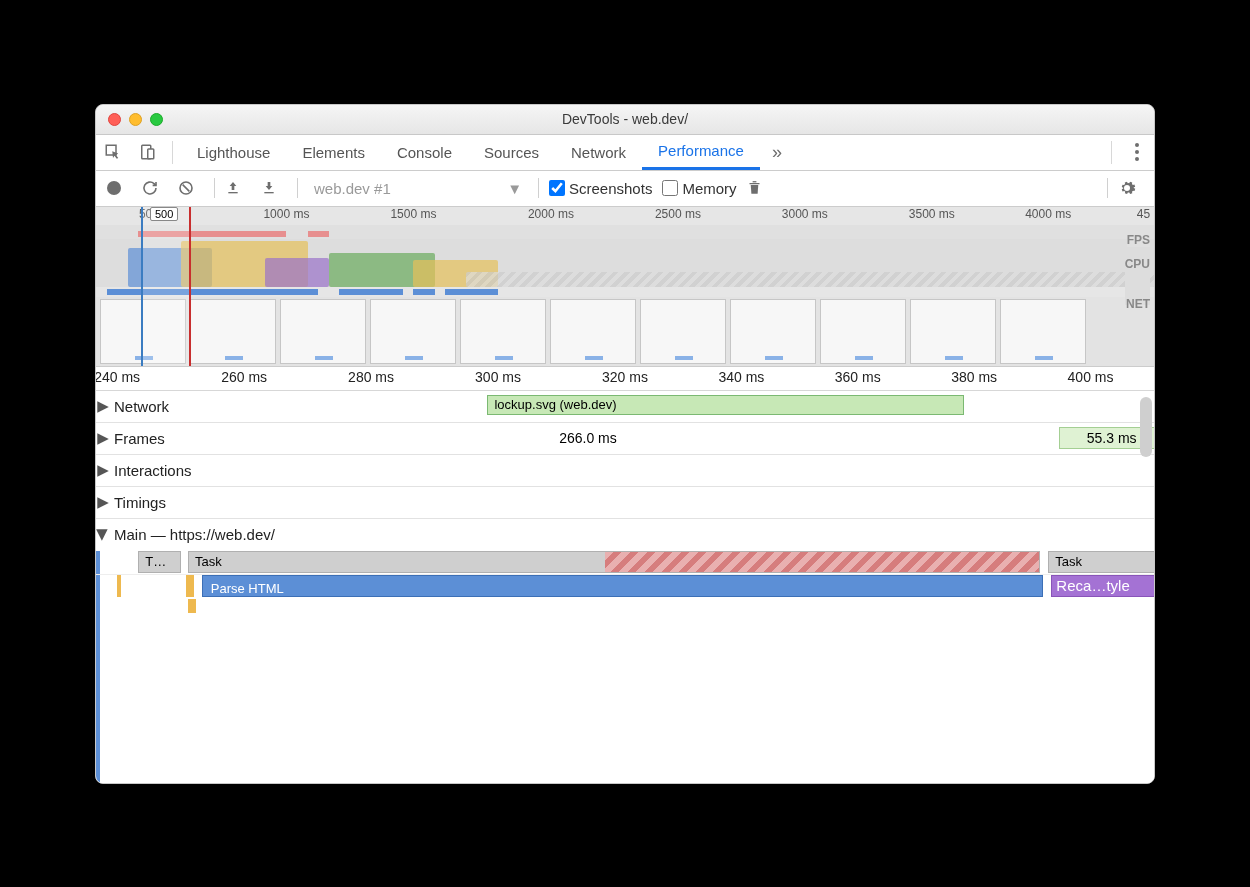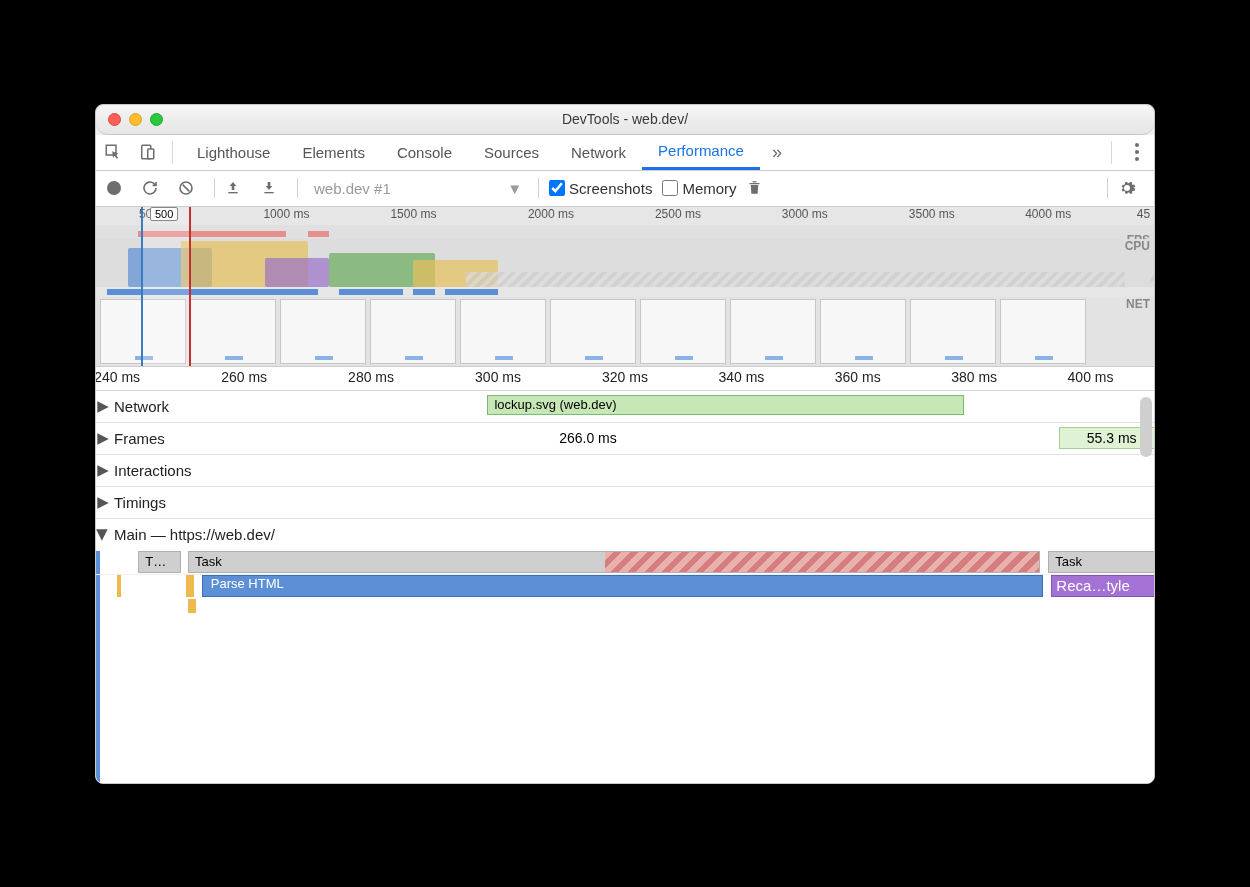--- a/index.html
+++ b/index.html
@@ -8,21 +8,21 @@
 .window {
   width: 1060px; height: 680px;
   background: #f0f0f0;
   border-radius: 8px;
   box-shadow: 0 20px 60px rgba(0,0,0,.5);
   display: flex; flex-direction: column; overflow: hidden;
   border: 1px solid #c8c8c8;
 }
 
 
-.titlebar { height: 30px; background: linear-gradient(#f5f5f5,#e6e6e6); border-bottom: 1px solid #c8c8c8; display: flex; align-items: center; position: relative; border-radius: 12px; }
+.titlebar { height: 30px; background: linear-gradient(#f5f5f5,#e6e6e6); border-bottom: 1px solid #c8c8c8; display: flex; align-items: center; position: relative; }
 .trafficlights { display: flex; gap: 8px; margin-left: 12px; }
 .tl { width: 13px; height: 13px; border-radius: 50%; }
 .tl.red { background: #ff5f57; border: .5px solid #e0443e; }
 .tl.yellow { background: #ffbd2e; border: .5px solid #dea123; }
 .tl.green { background: #28c940; border: .5px solid #1aab29; }
 .titlebar .title { position: absolute; left: 0; right: 0; text-align: center; font-size: 14px; color: #3a3a3a; pointer-events: none; }
 
 
 .tabs { height: 36px; background: #fff; border-bottom: 1px solid #ccc; display: flex; align-items: stretch; }
 .tabs .icon-btn { width: 34px; display: flex; align-items: center; justify-content: center; color: #6e6e6e; }
@@ -45,42 +45,42 @@
 .overview { height: 160px; background: #e6e6e6; position: relative; border-bottom: 1px solid #ccc; display:flex; flex-direction:column;}
 .overview .ticklabels { height: 18px; position: relative; font-size: 12px; color: #555;}
 .overview .ticklabels span { position:absolute; top:0; transform:translateX(-50%);}
 .overview .fps { height:14px; background: #e0e0e0; position:relative;}
 .overview .cpu { height:48px; background:#ddd; position:relative; overflow:hidden;}
 .overview .net { height:10px; position:relative;}
 .overview .filmstrip { flex:1; display:flex; gap:4px; padding:2px 4px; overflow:hidden; background:#e3e3e3;}
 .overview .filmstrip .thumb{flex:none; width:86px; background:#f7f7f7; border:1px solid #c6c6c6; position:relative;}
 .overview .filmstrip .thumb::after{content:""; position:absolute; bottom:3px; left:40%; width:18px;height:4px;background:#8ab2e7;}
 .overview .rlabel{position:absolute; right:4px; font-size:12px; color:#888; font-weight:600;}
-.overview .rlabel.fps{top:18px;margin-top:8px;} .overview .rlabel.cpu{top:32px;margin-left:36px;} .overview .rlabel.net{top:90px;}
+.overview .rlabel.fps{top:18px;margin-top:8px;} .overview .rlabel.cpu{top:50px;margin-left:36px;} .overview .rlabel.net{top:90px;}
 .overview .window-handle{position:absolute; top:0; left:54px; background:#fff; border:1px solid #888; border-radius:2px; font-size:11px; padding:0 4px;}
 .overview .selected{position:absolute; top:0; bottom:0; left:45px; width:50px; background:rgba(255,255,255,.18); border-left:2px solid #3b7cc1; border-right:2px solid #c82e2e;}
 .overview .cpu .blob{position:absolute;bottom:0;border-radius:2px;opacity:.7;}
 
 
 .flame { flex:1; background:#fff; display:flex; flex-direction:column; overflow:hidden;}
 .ruler{height:24px; border-bottom:1px solid #d7d7d7; position:relative; font-size:14px; color:#222;}
 .ruler span{position:absolute; top:2px; transform:translateX(-50%);}
 .track{height:32px; border-bottom:1px solid #e2e2e2; display:flex; align-items:center; position:relative; font-size:15px;}
 .track .tri{width:14px;text-align:center;color:#555;}
 .track .label{padding-left:4px; color:#222;}
 .track.exp .tri{transform:rotate(90deg);}
 .netbar{position:absolute; top:4px; height:20px; background:#c7e8b6; border:1px solid #7bb972; font-size:13px; padding:0 6px; display:flex; align-items:center;}
 .framebar{position:absolute; top:4px; height:22px; background:#dff2d3; border:1px solid #a4cf93; font-size:14px; display:flex;align-items:center;justify-content:center;}
 .maincontent{flex:1; position:relative; background:#fff;}
 .tasks-row{position:relative;height:24px;border-bottom:1px solid #eee;}
 .taskbar{position:absolute;top:0;height:22px;background:#cfcfcf;border:1px solid #b0b0b0;font-size:13px;padding:0 6px;display:flex;align-items:center;overflow:hidden;}
 .taskbar.long::after{content:"";position:absolute;right:0;top:0;bottom:0;left:49%;background:repeating-linear-gradient(135deg,#e9b0b0 0,#e9b0b0 6px,#d67d7d 6px,#d67d7d 12px);}
 .taskbar .corner{position:absolute;right:-1px;top:-1px;width:0;height:0;border-left:12px solid transparent;border-top:12px solid #cc2a2a;}
 .parse-row{position:relative;height:24px;}
-.parsebar{position:absolute;top:0;height:22px;background:#5c8fd6;border:1px solid #3c6fb6;color:#fff;font-size:13px;padding:0 8px;display:flex;align-items:flex-start;}
+.parsebar{position:absolute;top:0;height:22px;background:#5c8fd6;border:1px solid #3c6fb6;color:#fff;font-size:13px;padding:0 8px;display:flex;align-items:flex-end;}
 .recabar{position:absolute;top:0;height:22px;background:#a472d4;border:1px solid #8954b9;color:#fff;font-size:15px;padding:0 4px;display:flex;align-items:center;overflow:hidden;white-space:nowrap;}
 .scriptbar{position:absolute;top:0;height:22px;width:8px;background:#eeb94f;}
 .scrollbar{position:absolute;right:2px;width:12px;top:0;height:60px;background:#cfcfcf;border-radius:6px;}
 .leftcolor{position:absolute;left:0;width:4px;top:0;height:290px;background:#5c8fd6;}
 
 
 .detailtabs{height:38px;border-top:1px solid #ccc;background:#fff;display:flex;align-items:stretch;}
 .detailtabs .dt{padding:0 18px;display:flex;align-items:center;font-size:15px;color:#555;cursor:pointer;}
 .detailtabs .dt.active{color:#1a73e8;border-bottom:3px solid #1a73e8;}
 

